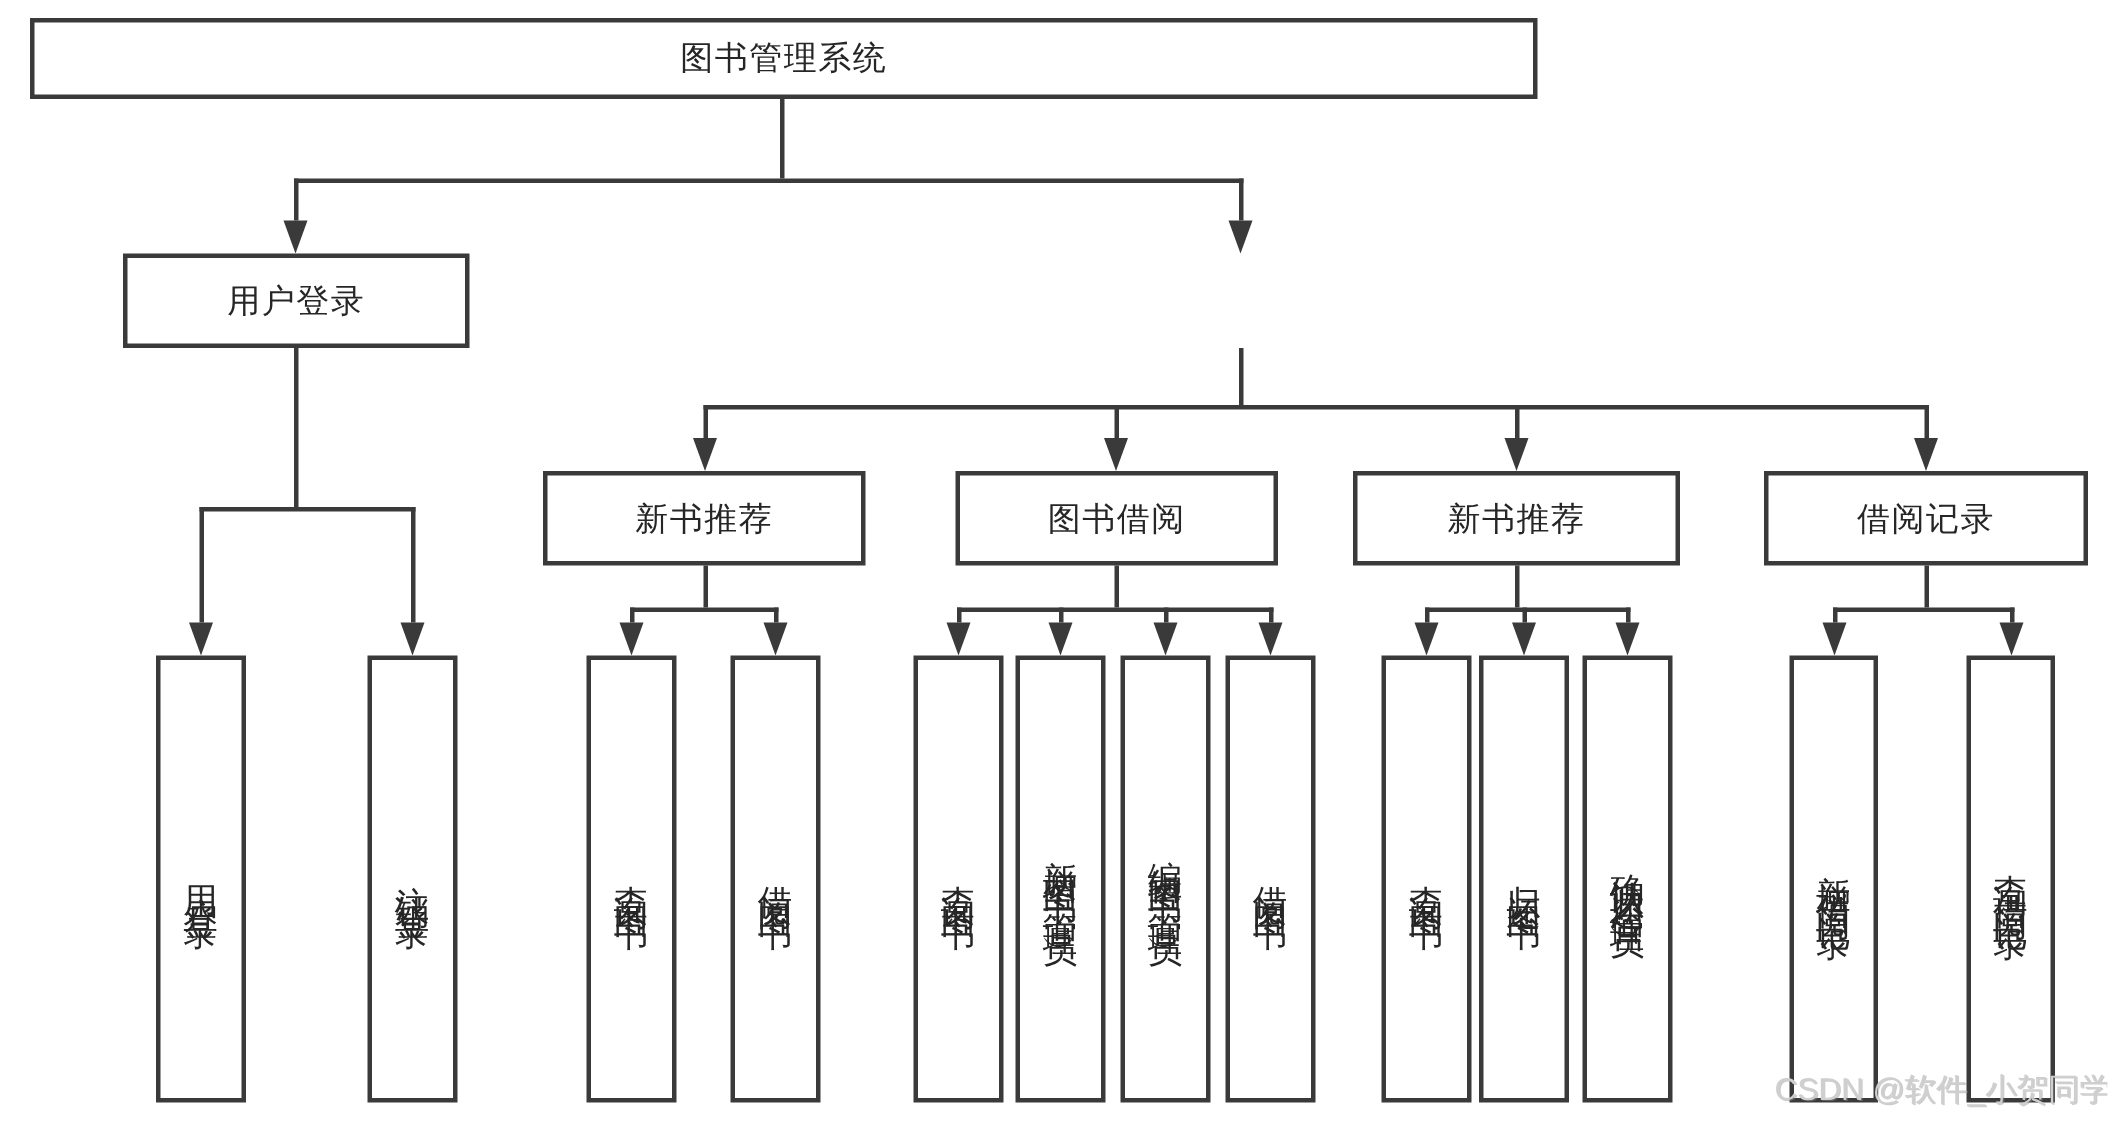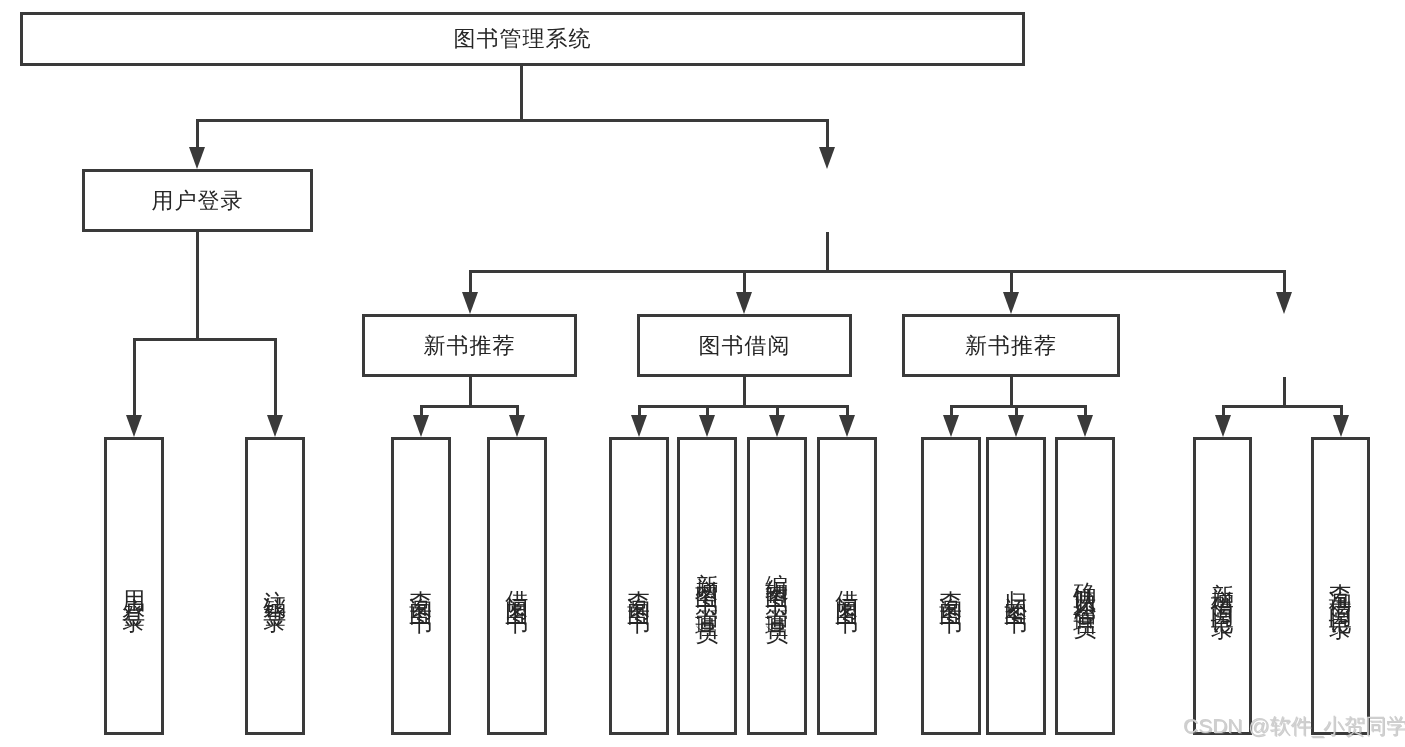--- a/index.html
+++ b/index.html
@@ -89,20 +89,23 @@
 
   <div class="node" style="left:362px; top:314px; width:215px; height:63px;">
     <span class="h-label">新书推荐</span>
   </div>
   <div class="node" style="left:637px; top:314px; width:215px; height:63px;">
     <span class="h-label">图书借阅</span>
   </div>
   <div class="node" style="left:902px; top:314px; width:218px; height:63px;">
     <span class="h-label">新书推荐</span>
   </div>
+  <div class="node" style="left:1176px; top:314px; width:216px; height:63px;">
+    <span class="h-label">借阅记录</span>
+  </div>
 
   <div class="vl" style="left:469px; top:377px; height:28px;"></div>
   <div class="hl" style="left:420px; top:405px; width:99px;"></div>
   <div class="vl" style="left:420px; top:405px; height:10px;"></div>
   <div class="ah" style="left:413px; top:415px;"></div>
   <div class="vl" style="left:516px; top:405px; height:10px;"></div>
   <div class="ah" style="left:509px; top:415px;"></div>
 
   <div class="vl" style="left:743px; top:377px; height:28px;"></div>
   <div class="hl" style="left:638px; top:405px; width:211px;"></div>

